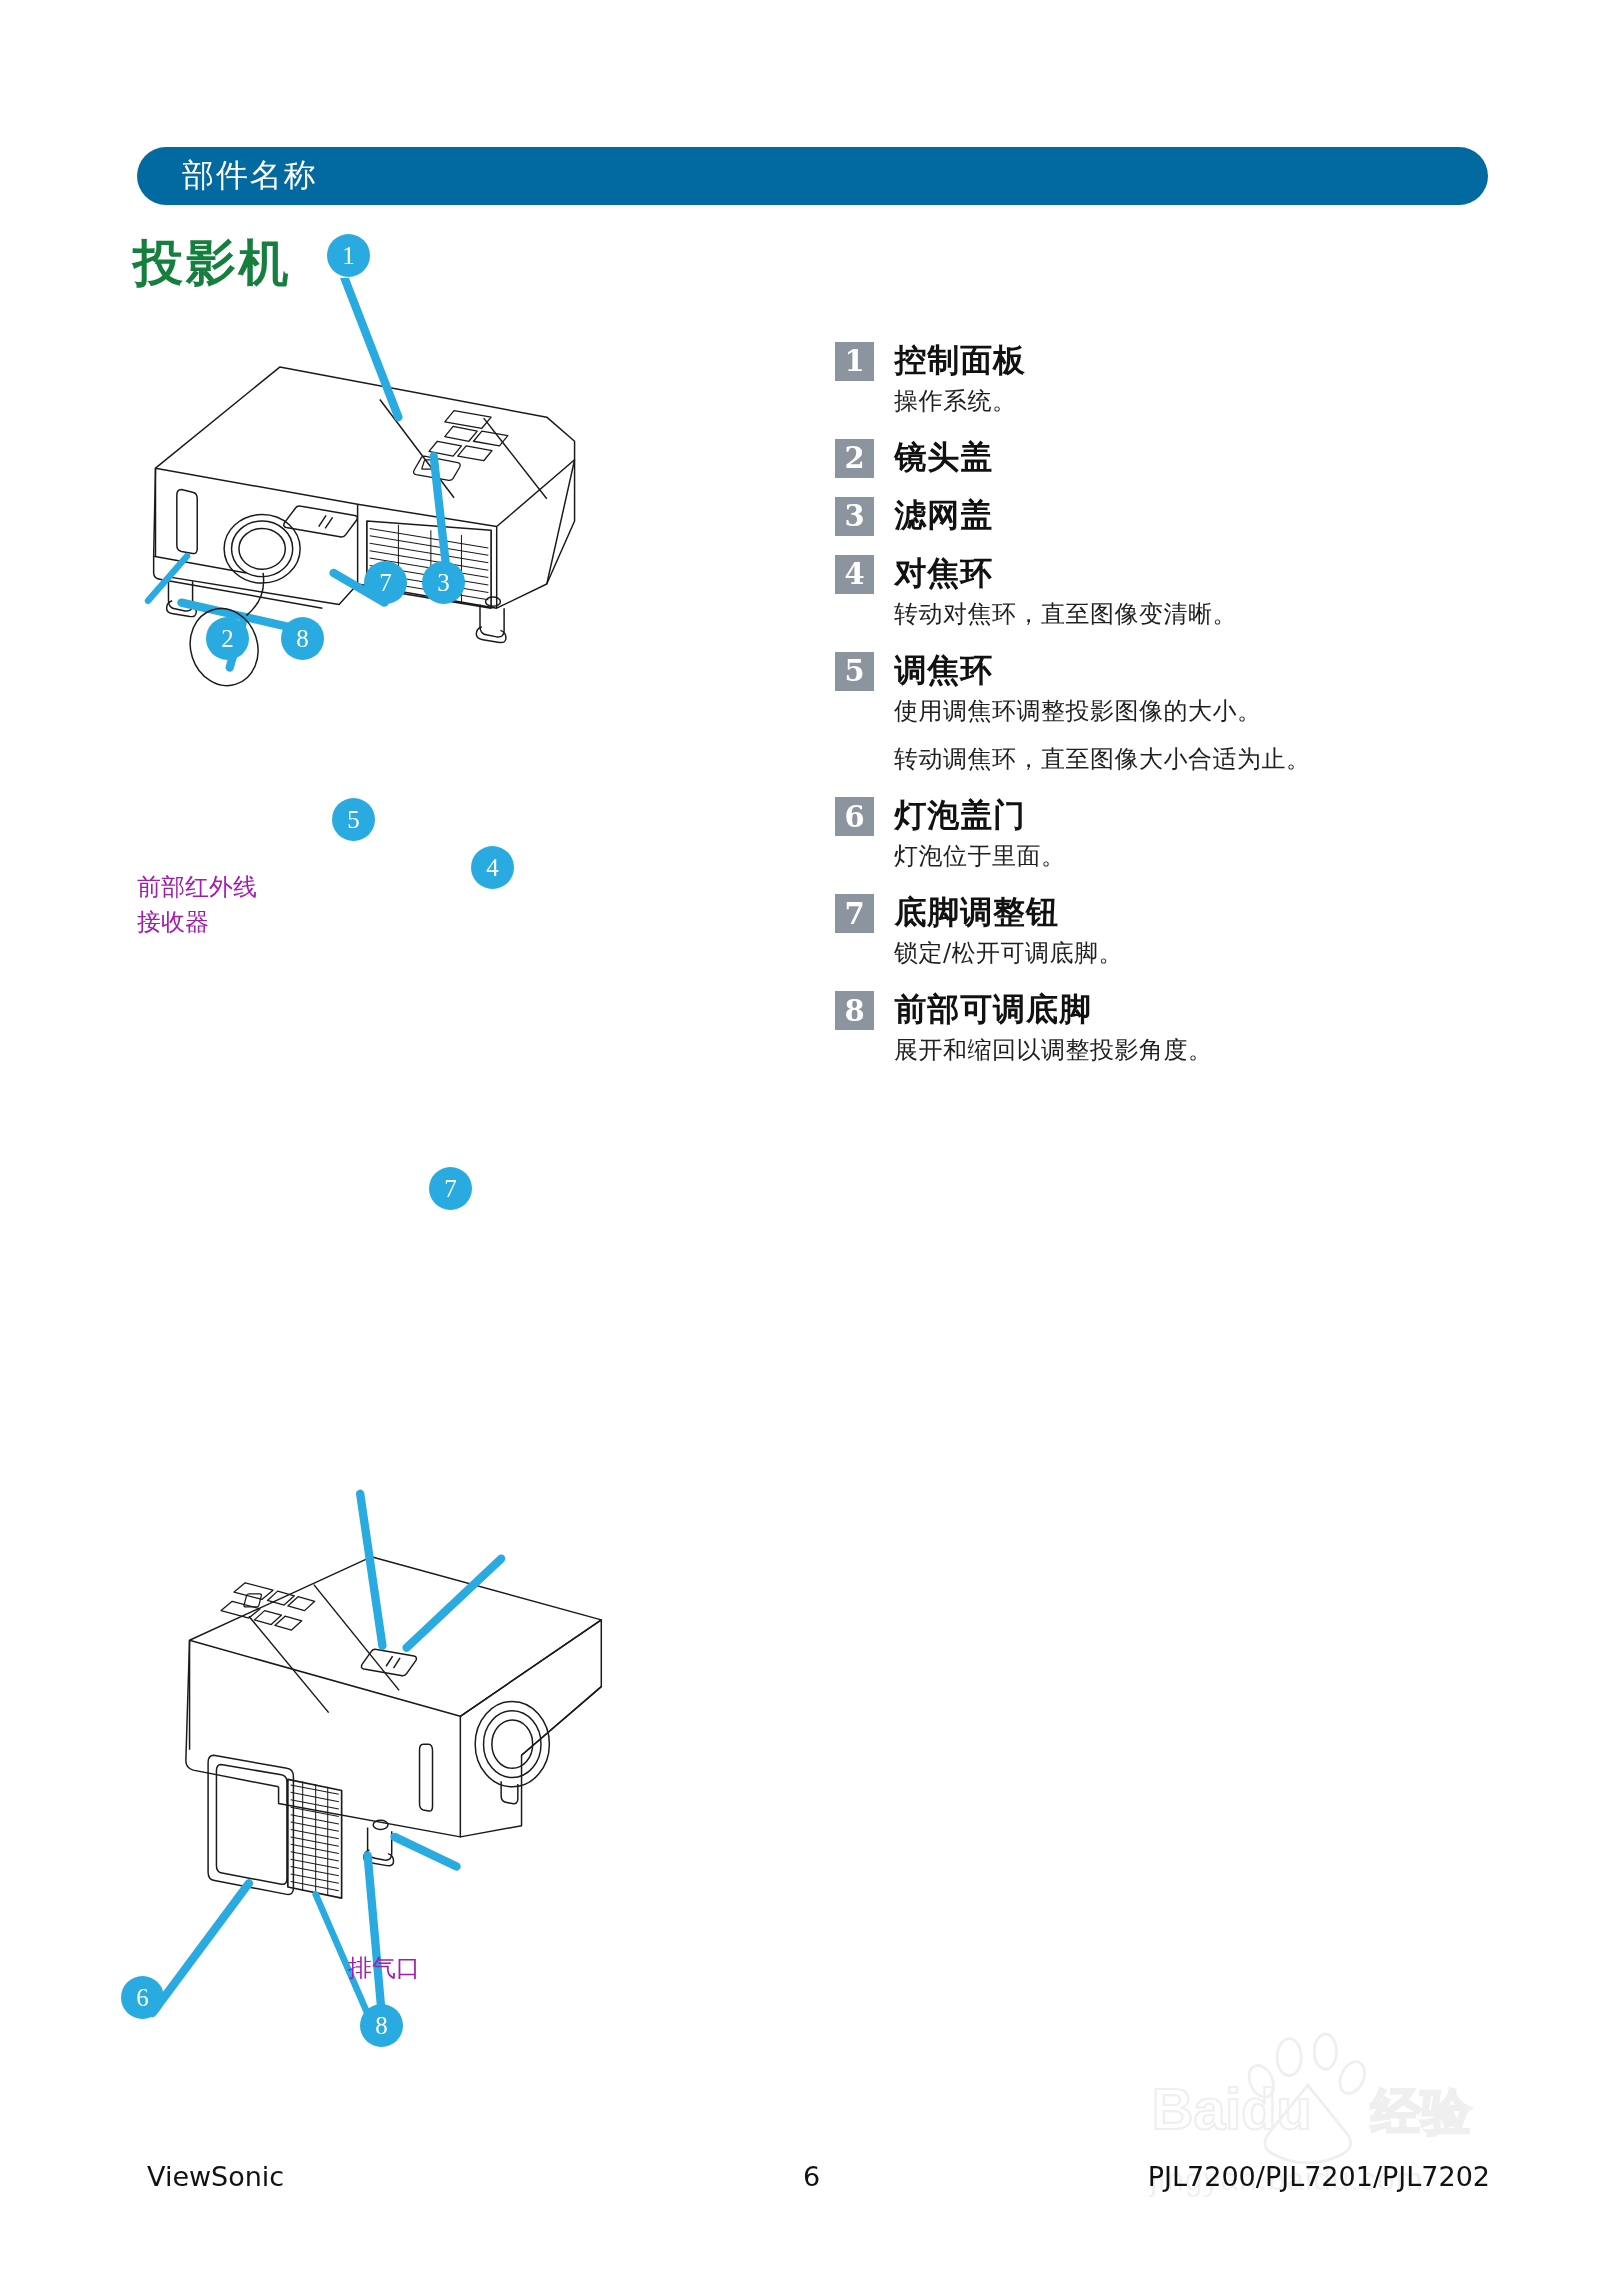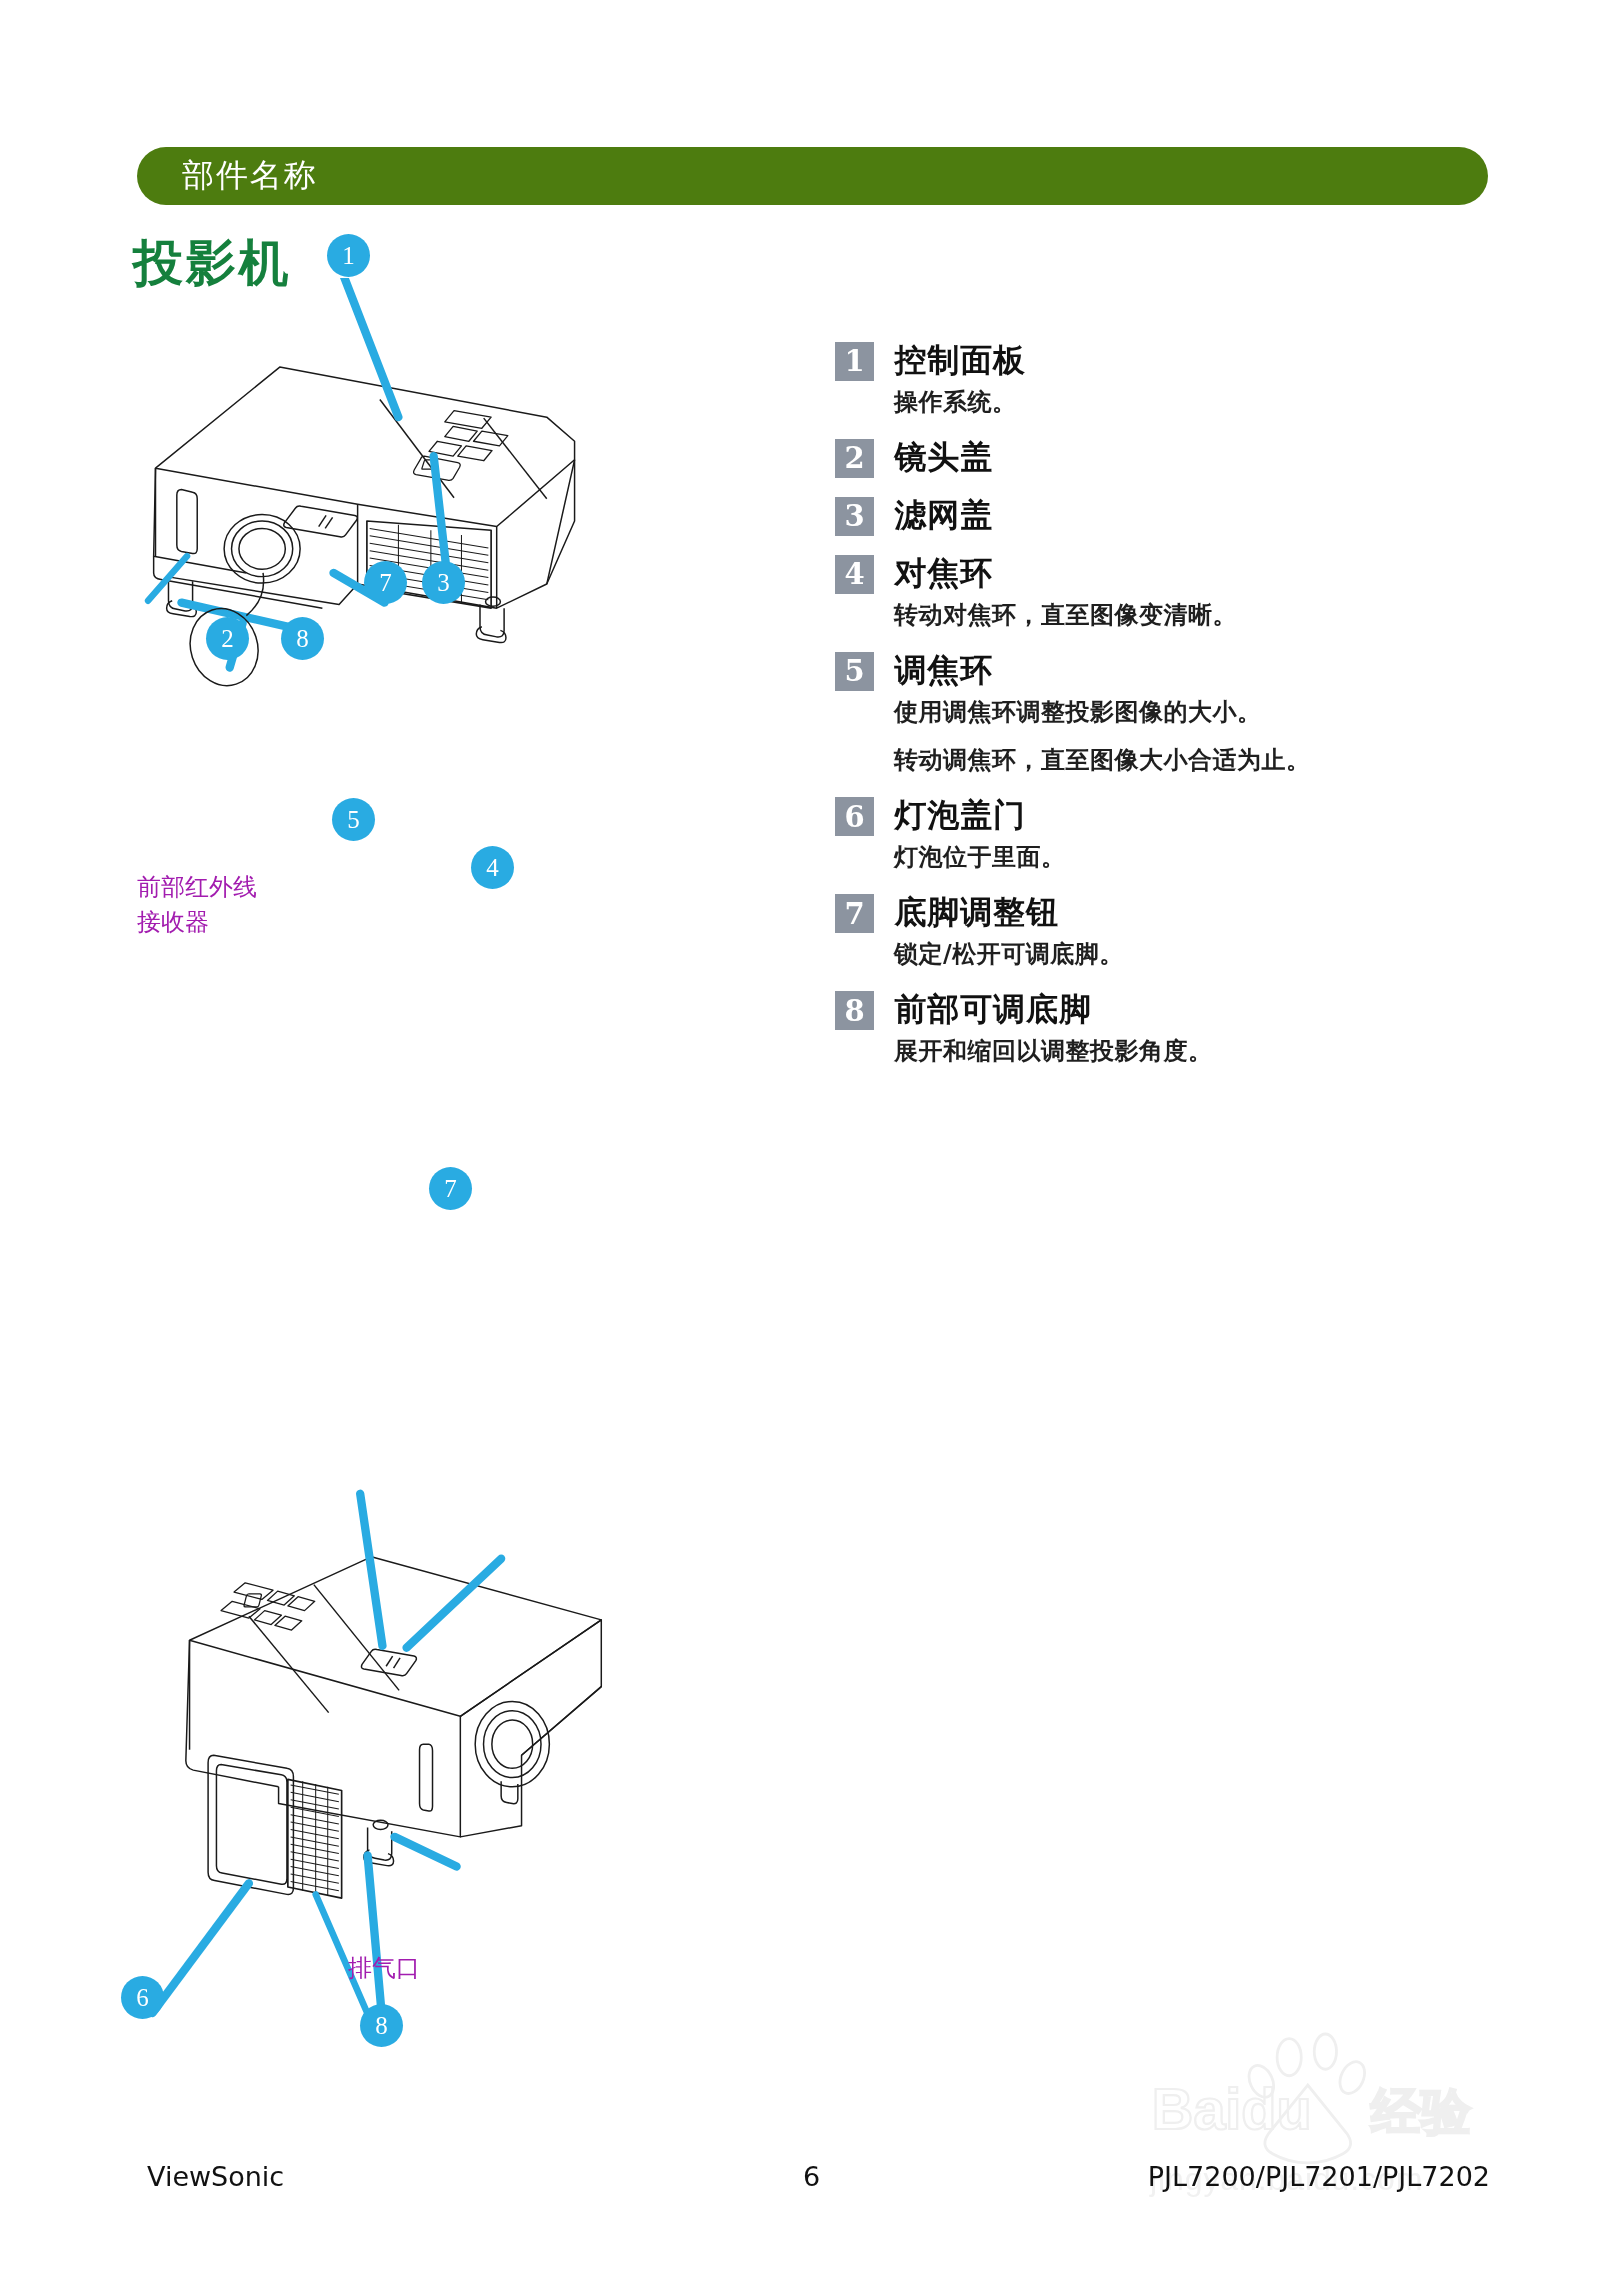--- a/index.html
+++ b/index.html
@@ -15,21 +15,21 @@
     overflow: hidden;
   }
 
   
   .header-bar {
     position: absolute;
     left: 137px;
     top: 147px;
     width: 1351px;
     height: 58px;
-    background: #4d7c0f;
+    background: #0369a1;
     border-radius: 29px;
     display: flex;
     align-items: center;
   }
   .header-bar .header-text {
     color: #ffffff;
     font-size: 32px;
     letter-spacing: 1.9px;
     margin-left: 45px;
     font-family: "DejaVu Sans", "Liberation Sans", sans-serif;
@@ -86,21 +86,20 @@
     font-family: "DejaVu Sans", "Liberation Sans", sans-serif;
   }
   .legend-desc {
     margin-left: 59px;
     font-size: 24px;
     color: #1f1f1f;
     line-height: 39px;
     letter-spacing: 0.5px;
     max-width: 557px;
     font-family: "DejaVu Serif", "Liberation Serif", serif;
-    font-weight: bold;
   }
   .legend-desc p { margin: 0 0 9.3px 0; }
 
   
   .diagram {
     position: absolute;
   }
   #diagram-top { left: 111px; top: 278px; }
   #diagram-bottom { left: 93px; top: 1095px; }
 

